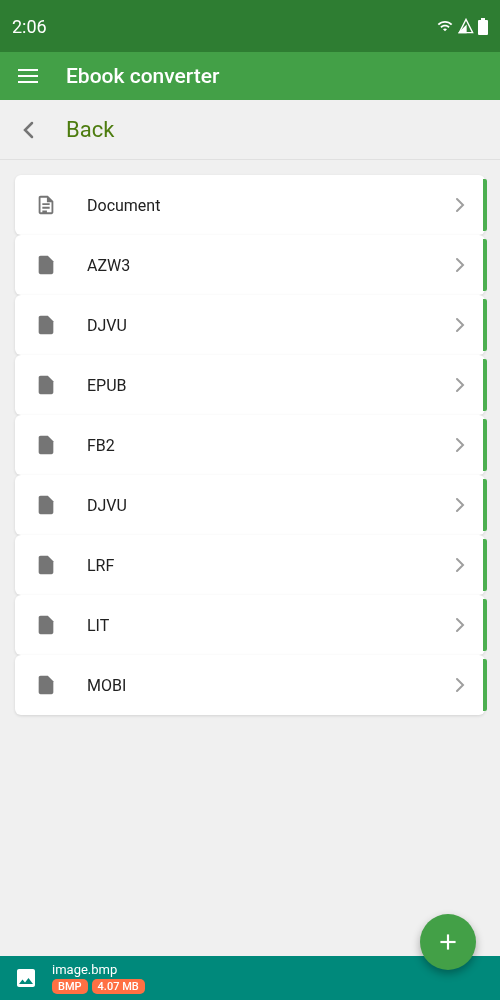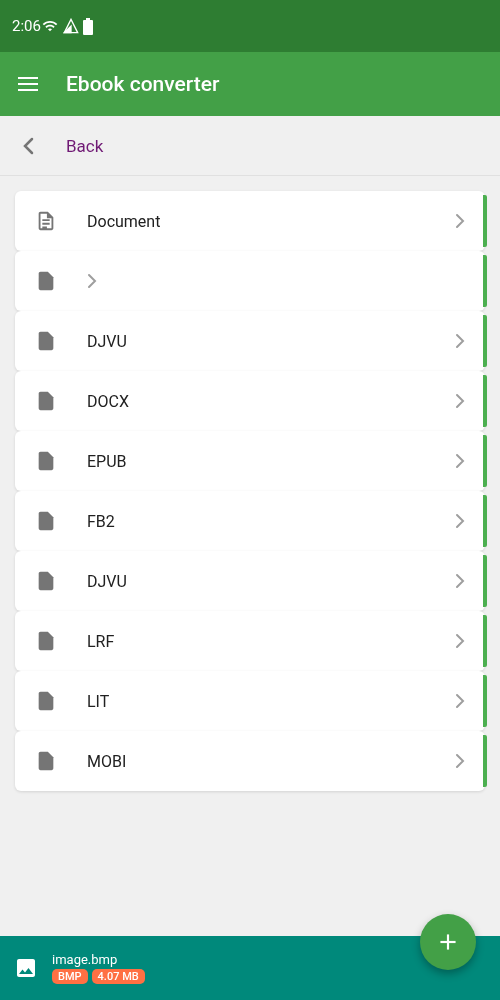--- a/index.html
+++ b/index.html
@@ -15,35 +15,35 @@
       background: #f0f0f0;
       overflow: hidden;
       position: relative;
     }
 
     .status-bar {
       background: #2E7D32;
       height: 52px;
       display: flex;
       align-items: center;
-      justify-content: flex-start;
+      justify-content: space-between;
       padding: 14px 12px;
       color: white;
-      font-size: 15px;
+      font-size: 18px;
     }
 
     .status-right {
       display: flex;
       align-items: center;
       gap: 4px;
     }
 
     .app-bar {
       background: #43A047;
-      height: 64px;
+      height: 48px;
       display: flex;
       align-items: center;
       padding: 0 18px;
       color: white;
     }
 
     .hamburger {
       display: flex;
       flex-direction: column;
       gap: 4px;
@@ -69,22 +69,22 @@
       background: #f0f0f0;
       border-bottom: 1px solid #e0e0e0;
     }
 
     .back-chevron {
       color: #757575;
       margin-right: 32px;
     }
 
     .back-text {
-      font-size: 17px;
-      color: #701a75;
+      font-size: 22px;
+      color: #4d7c0f;
     }
 
     .list-container {
       padding: 15px;
       height: calc(1000px - 52px - 64px - 60px - 48px);
       overflow: hidden;
     }
 
     .list-item {
       background: white;
@@ -140,21 +140,21 @@
       color: white;
       box-shadow: 0 4px 8px rgba(0,0,0,0.3);
       z-index: 10;
     }
 
     .bottom-bar {
       position: absolute;
       bottom: 0;
       left: 0;
       right: 0;
-      height: 64px;
+      height: 44px;
       background: #00897B;
       display: flex;
       align-items: center;
       padding: 0 14px;
       gap: 14px;
     }
 
     .bottom-icon {
       color: white;
       flex-shrink: 0;
@@ -236,44 +236,36 @@
     <span class="item-label">Document</span>
     <svg class="chevron-right" width="10" height="16" viewBox="0 0 10 16">
       <path d="M2 2l6 6-6 6" stroke="#9e9e9e" stroke-width="2" fill="none" stroke-linecap="round"></path>
     </svg>
   </div>
 
   <div class="list-item">
     <svg class="file-icon" width="22" height="22" viewBox="0 0 24 24" fill="#757575">
       <path d="M14 2H6c-1.1 0-2 .9-2 2v16c0 1.1.9 2 2 2h12c1.1 0 2-.9 2-2V8l-6-6z"></path>
     </svg>
+    <span class="item-label">AZW3</span>
     <svg class="chevron-right" width="10" height="16" viewBox="0 0 10 16">
       <path d="M2 2l6 6-6 6" stroke="#9e9e9e" stroke-width="2" fill="none" stroke-linecap="round"></path>
     </svg>
   </div>
 
   <div class="list-item">
     <svg class="file-icon" width="22" height="22" viewBox="0 0 24 24" fill="#757575">
       <path d="M14 2H6c-1.1 0-2 .9-2 2v16c0 1.1.9 2 2 2h12c1.1 0 2-.9 2-2V8l-6-6z"></path>
     </svg>
     <span class="item-label">DJVU</span>
     <svg class="chevron-right" width="10" height="16" viewBox="0 0 10 16">
       <path d="M2 2l6 6-6 6" stroke="#9e9e9e" stroke-width="2" fill="none" stroke-linecap="round"></path>
     </svg>
   </div>
 
-  <div class="list-item">
-    <svg class="file-icon" width="22" height="22" viewBox="0 0 24 24" fill="#757575">
-      <path d="M14 2H6c-1.1 0-2 .9-2 2v16c0 1.1.9 2 2 2h12c1.1 0 2-.9 2-2V8l-6-6z"></path>
-    </svg>
-    <span class="item-label">DOCX</span>
-    <svg class="chevron-right" width="10" height="16" viewBox="0 0 10 16">
-      <path d="M2 2l6 6-6 6" stroke="#9e9e9e" stroke-width="2" fill="none" stroke-linecap="round"></path>
-    </svg>
-  </div>
 
   <div class="list-item">
     <svg class="file-icon" width="22" height="22" viewBox="0 0 24 24" fill="#757575">
       <path d="M14 2H6c-1.1 0-2 .9-2 2v16c0 1.1 .9 2 2 2h12c1.1 0 2-.9 2-2V8l-6-6z"></path>
     </svg>
     <span class="item-label">EPUB</span>
     <svg class="chevron-right" width="10" height="16" viewBox="0 0 10 16">
       <path d="M2 2l6 6-6 6" stroke="#9e9e9e" stroke-width="2" fill="none" stroke-linecap="round"></path>
     </svg>
   </div>

